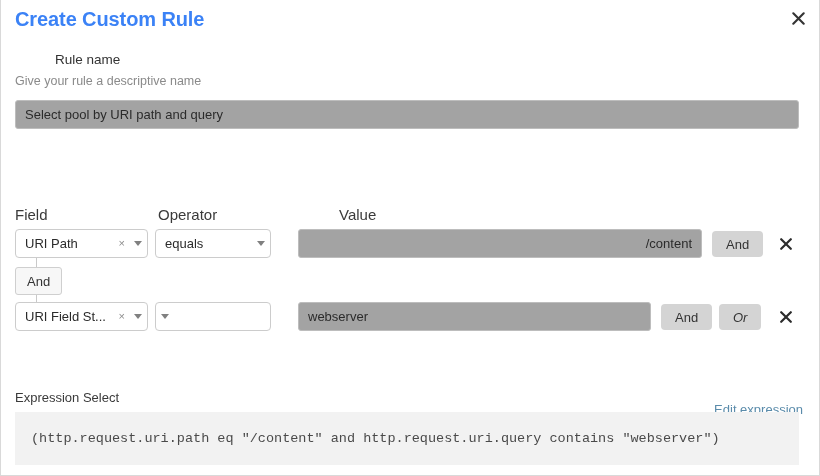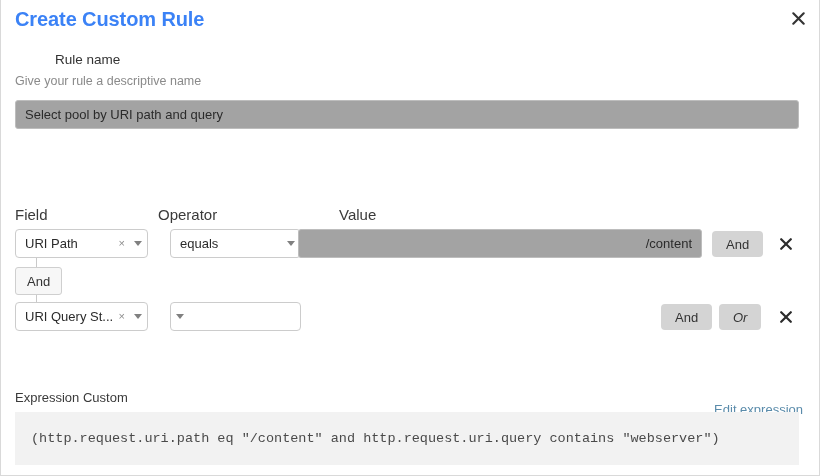--- a/index.html
+++ b/index.html
@@ -126,21 +126,21 @@
     border-radius: 4px;
     background: #ffffff;
     display: flex;
     align-items: center;
     cursor: pointer;
     font-size: 13px;
     color: #2b2b2b;
     user-select: none;
   }
   .select-field    { left: 14px;  width: 133px; }
-  .select-operator { left: 169px; width: 131px; }
+  .select-operator { left: 154px; width: 116px; }
 
   .select-text {
     flex: 1 1 auto;
     padding-left: 9px;
     white-space: nowrap;
     overflow: hidden;
   }
   .clear-x {
     flex: 0 0 auto;
     font-size: 11px;
@@ -321,39 +321,40 @@
   </div>
 
   <div class="connector">
     <div class="connector-line top"></div>
     <div class="connector-badge">And</div>
     <div class="connector-line bottom"></div>
   </div>
 
   <div class="cond-row" id="cond-row-2">
     <div class="select-box select-field">
-      <span class="select-text">URI Query St...</span>
+      <span class="select-text">URI Field St...</span>
       <span class="clear-x">×</span>
       <span class="caret"></span>
     </div>
 
     <div class="select-box select-operator">
       <span class="caret"></span>
     </div>
 
+    <input class="text-input value-input" id="value-input-2" type="text" value="webserver" style="">
 
     <button class="logic-btn" style="left:660px;">And</button>
     <button class="logic-btn" style="left:718px;font-style:italic;">Or</button>
 
     <button class="row-delete" style="left:775px;">
       <svg width="12" height="12" viewBox="0 0 12 12" aria-hidden="true">
         <path d="M1.2 1.2 L10.8 10.8 M10.8 1.2 L1.2 10.8" stroke="#2b2b2b" stroke-width="2.2" stroke-linecap="round"></path>
       </svg>
     </button>
   </div>
 
-  <div id="expression-preview-label">Expression Custom</div>
+  <div id="expression-preview-label">Expression Select</div>
   <a id="edit-expression-link">Edit expression</a>
   <div id="expression-box">
     <span id="expression-text">(http.request.uri.path eq "/content" and http.request.uri.query contains "webserver")</span>
   </div>
 
 </div>
 
 </body></html>

